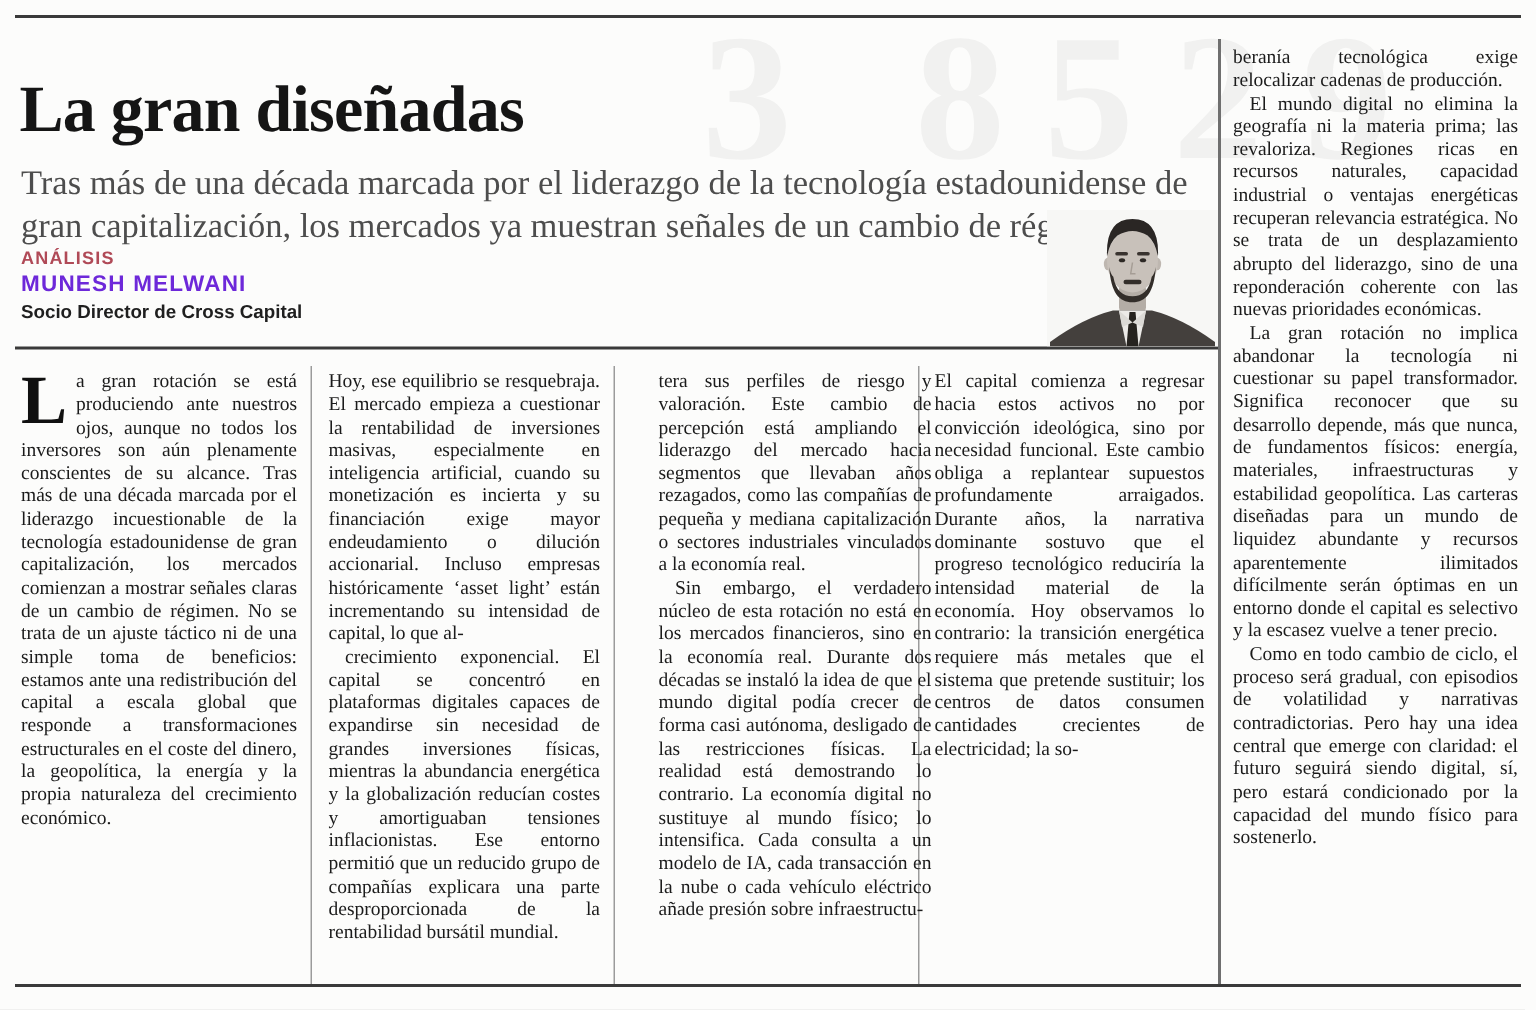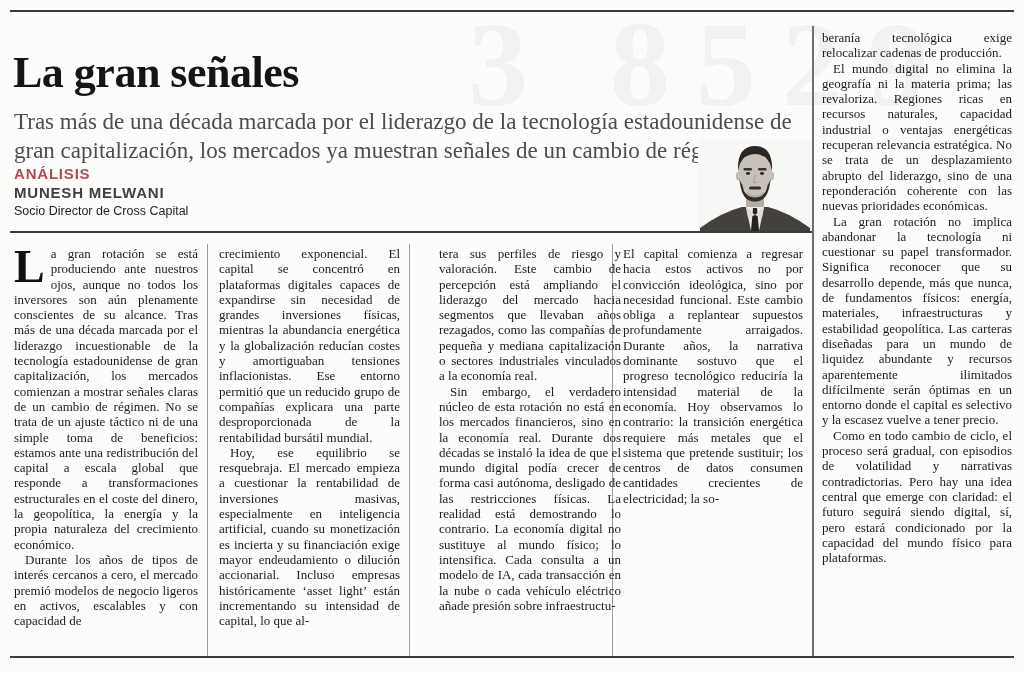--- a/index.html
+++ b/index.html
@@ -28,23 +28,23 @@
   .headline {
     position:absolute; left:13px; top:18px; z-index:1;
     font-size:44px; font-weight:bold; color:#151515; letter-spacing:-0.5px;
   }
   .subhead {
     position:absolute; left:14px; top:84px; width:802px; z-index:1;
     font-size:23px; line-height:29px; color:#4d4d4d;
   }
 
   .byline { position:absolute; left:14px; top:165px; z-index:1; font-family:"Liberation Sans", sans-serif; }
-  .kicker      { font-size:15px; font-weight:bold; letter-spacing:0.8px; color:#b04a57; }
-  .author-name { font-size:15px; font-weight:bold; letter-spacing:0.8px; color:#404040; margin-top:2px; }
-  .author-role { font-size:12.5px; color:#1f1f1f; margin-top:3px; }
+  .kicker      { font-size:12px; font-weight:bold; letter-spacing:0.8px; color:#b04a57; }
+  .author-name { font-size:15px; font-weight:bold; letter-spacing:0.8px; color:#6d28d9; margin-top:2px; }
+  .author-role { font-size:12.5px; color:#1f1f1f; margin-top:3px;font-weight:bold; }
 
   .photo { position:absolute; left:698px; top:140px; width:114px; height:91px; z-index:1; }
 
   .col {
     position:absolute; top:246px; height:410px; overflow:hidden; z-index:1;
     font-size:13px; line-height:15.3px; text-align:justify; color:#1b1b1b;
   }
   .col p { margin:0;font-family:Liberation Serif, serif; }
   .col p + p { text-indent:11px; }
   #col-1 { left:14px;  width:184px; }
@@ -60,21 +60,21 @@
 </style>
 </head>
 <body>
 
 <div class="page">
 
   <div class="watermark">3 8529</div>
 
   <div class="rule" id="rule-top"></div>
 
-  <h1 class="headline">La gran señales</h1>
+  <h1 class="headline">La gran diseñadas</h1>
 
   <p class="subhead">Tras más de una década marcada por el liderazgo de la tecnología estadounidense de gran capitalización, los mercados ya muestran señales de un cambio de régimen</p>
 
   <div class="byline">
     <div class="kicker">ANÁLISIS</div>
     <div class="author-name">MUNESH MELWANI</div>
     <div class="author-role">Socio Director de Cross Capital</div>
   </div>
 
   <svg class="photo" viewBox="0 0 114 91" aria-hidden="true">
@@ -110,35 +110,34 @@
 
   <div class="rule" id="rule-mid"></div>
 
   <div class="vdiv" id="vdiv-1"></div>
   <div class="vdiv" id="vdiv-2"></div>
   <div class="vdiv" id="vdiv-3"></div>
   <div id="vdiv-right"></div>
 
   <div class="col" id="col-1">
       <p><span class="dropcap">L</span>a gran rotación se está produciendo ante nuestros ojos, aunque no todos los inversores son aún plenamente conscientes de su alcance. Tras más de una década marcada por el liderazgo incuestionable de la tecnología estadounidense de gran capitalización, los mercados comienzan a mostrar señales claras de un cambio de régimen. No se trata de un ajuste táctico ni de una simple toma de beneficios: estamos ante una redistribución del capital a escala global que responde a transformaciones estructurales en el coste del dinero, la geopolítica, la energía y la propia naturaleza del crecimiento económico.</p>
-      <p>Durante los años de tipos de interés cercanos a cero, el mercado premió modelos de negocio ligeros en activos, escalables y con capacidad de</p>
     </div>
   <div class="col" id="col-2">
+      <p>Hoy, ese equilibrio se resquebraja. El mercado empieza a cuestionar la rentabilidad de inversiones masivas, especialmente en inteligencia artificial, cuando su monetización es incierta y su financiación exige mayor endeudamiento o dilución accionarial. Incluso empresas históricamente ‘asset light’ están incrementando su intensidad de capital, lo que al-</p>
       <p>crecimiento exponencial. El capital se concentró en plataformas digitales capaces de expandirse sin necesidad de grandes inversiones físicas, mientras la abundancia energética y la globalización reducían costes y amortiguaban tensiones inflacionistas. Ese entorno permitió que un reducido grupo de compañías explicara una parte desproporcionada de la rentabilidad bursátil mundial.</p>
-      <p>Hoy, ese equilibrio se resquebraja. El mercado empieza a cuestionar la rentabilidad de inversiones masivas, especialmente en inteligencia artificial, cuando su monetización es incierta y su financiación exige mayor endeudamiento o dilución accionarial. Incluso empresas históricamente ‘asset light’ están incrementando su intensidad de capital, lo que al-</p>
     </div>
   <div class="col" id="col-3">
       <p>tera sus perfiles de riesgo y valoración. Este cambio de percepción está ampliando el liderazgo del mercado hacia segmentos que llevaban años rezagados, como las compañías de pequeña y mediana capitalización o sectores industriales vinculados a la economía real.</p>
       <p>Sin embargo, el verdadero núcleo de esta rotación no está en los mercados financieros, sino en la economía real. Durante dos décadas se instaló la idea de que el mundo digital podía crecer de forma casi autónoma, desligado de las restricciones físicas. La realidad está demostrando lo contrario. La economía digital no sustituye al mundo físico; lo intensifica. Cada consulta a un modelo de IA, cada transacción en la nube o cada vehículo eléctrico añade presión sobre infraestructu-</p>
     </div>
   <div class="col" id="col-4">
       <p>El capital comienza a regresar hacia estos activos no por convicción ideológica, sino por necesidad funcional. Este cambio obliga a replantear supuestos profundamente arraigados. Durante años, la narrativa dominante sostuvo que el progreso tecnológico reduciría la intensidad material de la economía. Hoy observamos lo contrario: la transición energética requiere más metales que el sistema que pretende sustituir; los centros de datos consumen cantidades crecientes de electricidad; la so-</p>
     </div>
   <div class="col" id="col-5">
       <p>beranía tecnológica exige relocalizar cadenas de producción.</p>
       <p>El mundo digital no elimina la geografía ni la materia prima; las revaloriza. Regiones ricas en recursos naturales, capacidad industrial o ventajas energéticas recuperan relevancia estratégica. No se trata de un desplazamiento abrupto del liderazgo, sino de una reponderación coherente con las nuevas prioridades económicas.</p>
       <p>La gran rotación no implica abandonar la tecnología ni cuestionar su papel transformador. Significa reconocer que su desarrollo depende, más que nunca, de fundamentos físicos: energía, materiales, infraestructuras y estabilidad geopolítica. Las carteras diseñadas para un mundo de liquidez abundante y recursos aparentemente ilimitados difícilmente serán óptimas en un entorno donde el capital es selectivo y la escasez vuelve a tener precio.</p>
-      <p>Como en todo cambio de ciclo, el proceso será gradual, con episodios de volatilidad y narrativas contradictorias. Pero hay una idea central que emerge con claridad: el futuro seguirá siendo digital, sí, pero estará condicionado por la capacidad del mundo físico para plataformas.</p>
+      <p>Como en todo cambio de ciclo, el proceso será gradual, con episodios de volatilidad y narrativas contradictorias. Pero hay una idea central que emerge con claridad: el futuro seguirá siendo digital, sí, pero estará condicionado por la capacidad del mundo físico para sostenerlo.</p>
     </div>
 
   <div class="rule" id="rule-bottom"></div>
 
 </div>
 
 </body></html>

